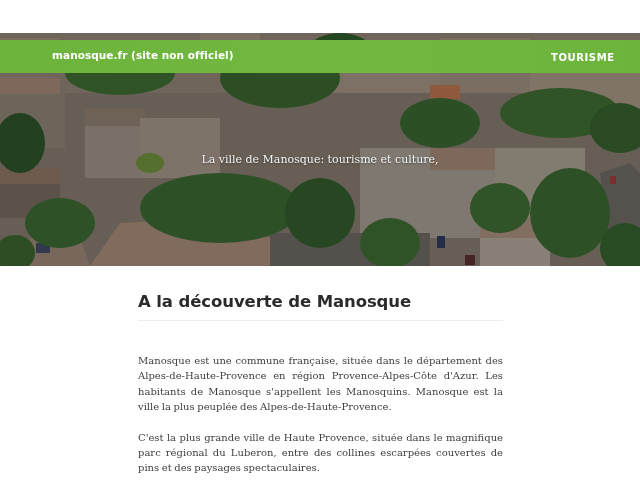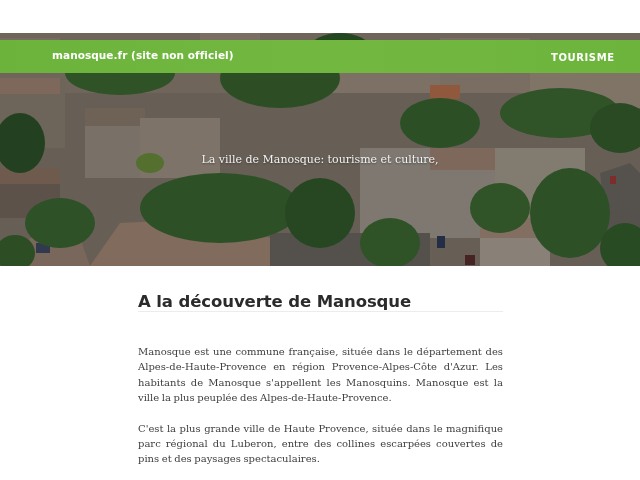--- a/index.html
+++ b/index.html
@@ -43,20 +43,21 @@
       text-shadow: 0 1px 2px rgba(0,0,0,0.4);
     }
 
     .content {
       position: absolute; left: 138px; top: 266px; width: 365px;
     }
     .article-title {
       margin-top: 26px;
       font-family: "DejaVu Sans", sans-serif; font-weight: bold;
       font-size: 16.5px; color: #2b2b2b; letter-spacing: -0.1px;
+      padding-bottom: 9px;
       border-bottom: 1px solid #ececec;
     }
     .para {
       font-family: "DejaVu Serif", serif; font-size: 10px; line-height: 15.4px;
       color: #3e3e3e; text-align: justify;
       word-spacing: -0.6px;
     }
     .para.p1 { margin-top: 32px; }
     .para + .para { margin-top: 15px; }
   </style>

